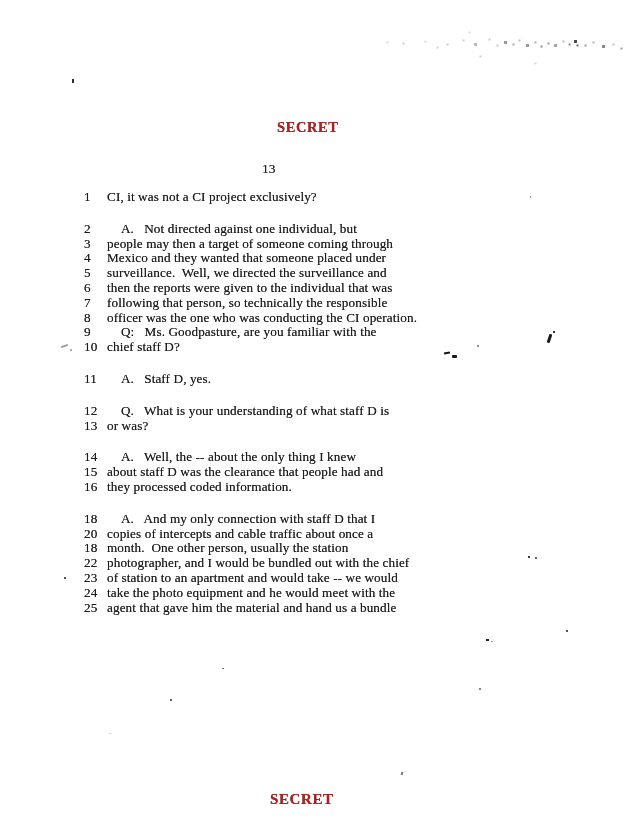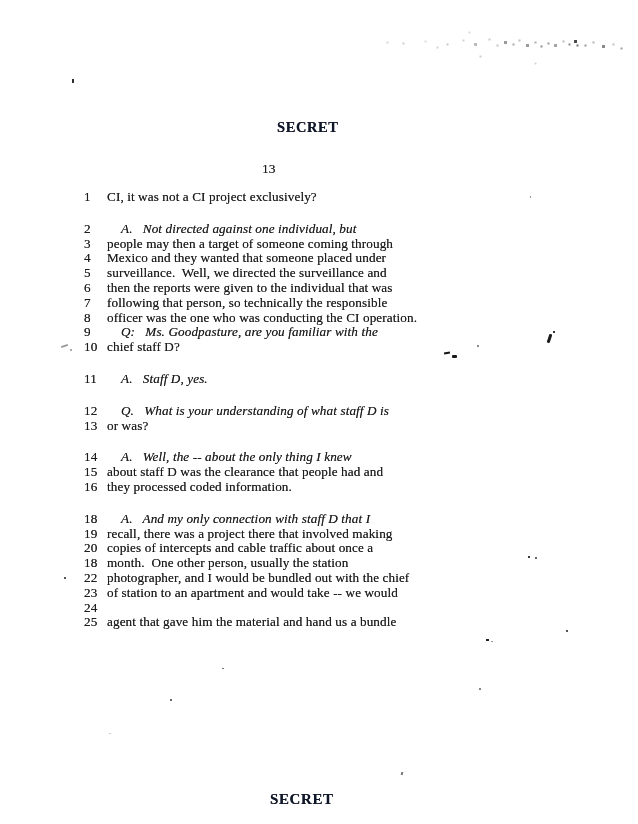--- a/index.html
+++ b/index.html
@@ -10,21 +10,21 @@
     background: #ffffff;
     overflow: hidden;
     font-family: "Liberation Serif", serif;
     color: #1d1d1d;
   }
   .classification {
     position: absolute;
     font-weight: bold;
     font-size: 14.5px;
     letter-spacing: 0.6px;
-    color: #0f172a;
+    color: #b91c1c;
     text-shadow: 0 0 0.5px rgba(20,20,20,0.75);
   }
   .classification.top { left: 277px; top: 119px; }
   .classification.bottom { left: 270px; top: 791px; font-size: 15px; }
   .page-number {
     position: absolute;
     left: 262px; top: 161px;
     font-size: 13.5px;
     color: #1d1d1d;
     text-shadow: 0 0 0.4px rgba(20,20,20,0.7);
@@ -42,21 +42,21 @@
     white-space: nowrap;
     text-shadow: 0 0 0.45px rgba(25,25,25,0.72);
     letter-spacing: 0.1px;
   }
   .line.para { margin-top: 17px; }
   .lnum {
     flex: 0 0 23px;
     text-align: left;
   }
   .ltext { }
-  .ltext.indent { padding-left: 14px; font-style: italic; }
+  .ltext.indent { padding-left: 14px; }
 
   
   .artifact { position: absolute; pointer-events: none; }
   .speckle-band {
     left: 385px; top: 36px; width: 1px; height: 1px; background: transparent;
     box-shadow:
       2px 6px 0 0.5px #d8d8d8, 18px 7px 0 0.5px #cfcfcf, 40px 5px 0 0.5px #dddddd,
       62px 8px 0 0.5px #c8c8c8, 78px 4px 0 0.5px #d2d2d2, 90px 8px 0 1px #bbbbbb,
       104px 3px 0 0.5px #cccccc, 112px 9px 0 0.5px #c4c4c4, 120px 6px 0 1px #9a9a9a,
       128px 8px 0 0.5px #aaaaaa, 134px 4px 0 0.5px #c0c0c0, 142px 9px 0 1px #9a9a9a,
@@ -177,24 +177,20 @@
     <span class="lnum">16</span>
     <span class="ltext">they processed coded information.</span>
   </div>
 
 
   <div class="line para">
     <span class="lnum">18</span>
     <span class="ltext indent">A.&nbsp;&nbsp; And my only connection with staff D that I</span>
   </div>
 
-  <div class="line">
-    <span class="lnum">19</span>
-    <span class="ltext">recall, there was a project there that involved making</span>
-  </div>
 
   <div class="line">
     <span class="lnum">20</span>
     <span class="ltext">copies of intercepts and cable traffic about once a</span>
   </div>
 
   <div class="line">
     <span class="lnum">18</span>
     <span class="ltext">month.&nbsp; One other person, usually the station</span>
   </div>
@@ -204,20 +200,21 @@
     <span class="ltext">photographer, and I would be bundled out with the chief</span>
   </div>
 
   <div class="line">
     <span class="lnum">23</span>
     <span class="ltext">of station to an apartment and would take -- we would</span>
   </div>
 
   <div class="line">
     <span class="lnum">24</span>
+    <span class="ltext">take the photo equipment and he would meet with the</span>
   </div>
 
   <div class="line">
     <span class="lnum">25</span>
     <span class="ltext">agent that gave him the material and hand us a bundle</span>
   </div>
 </div>
 
   <div class="classification bottom">SECRET</div>
 

